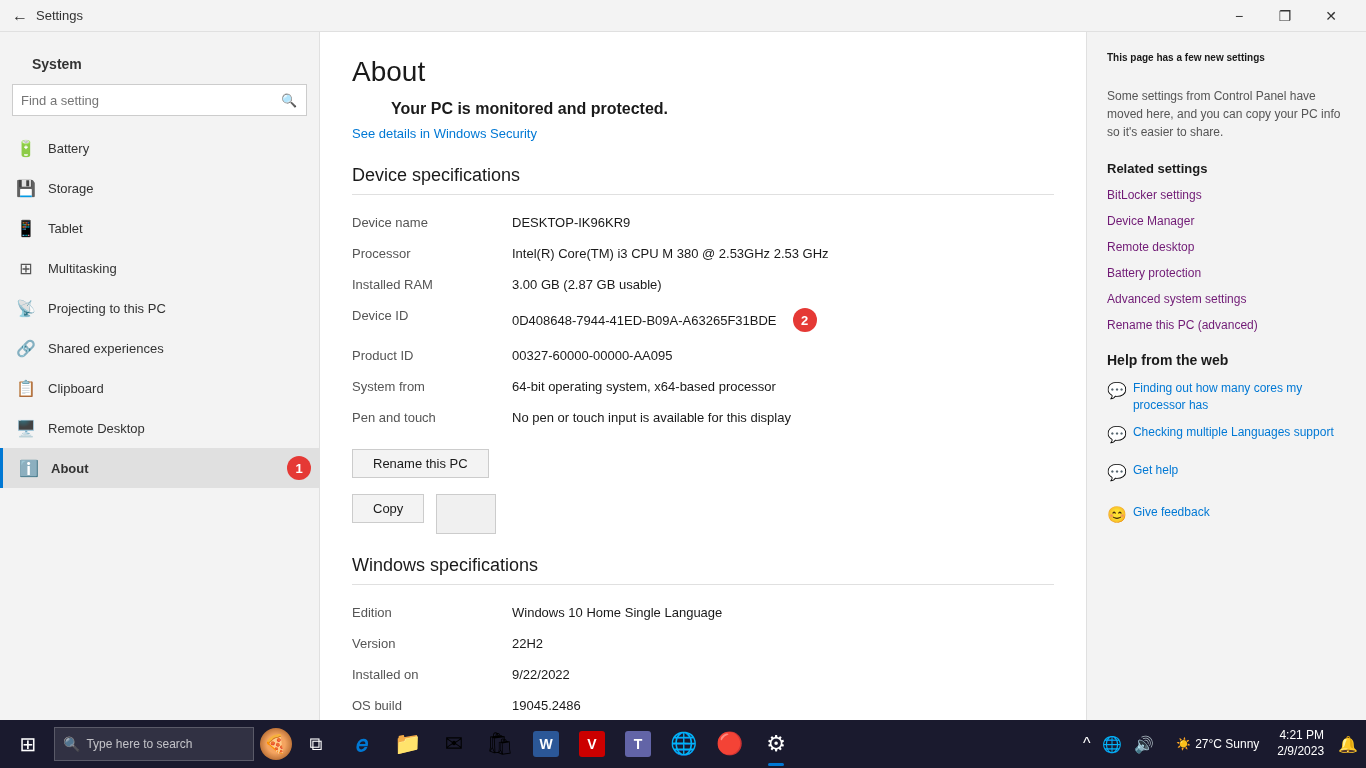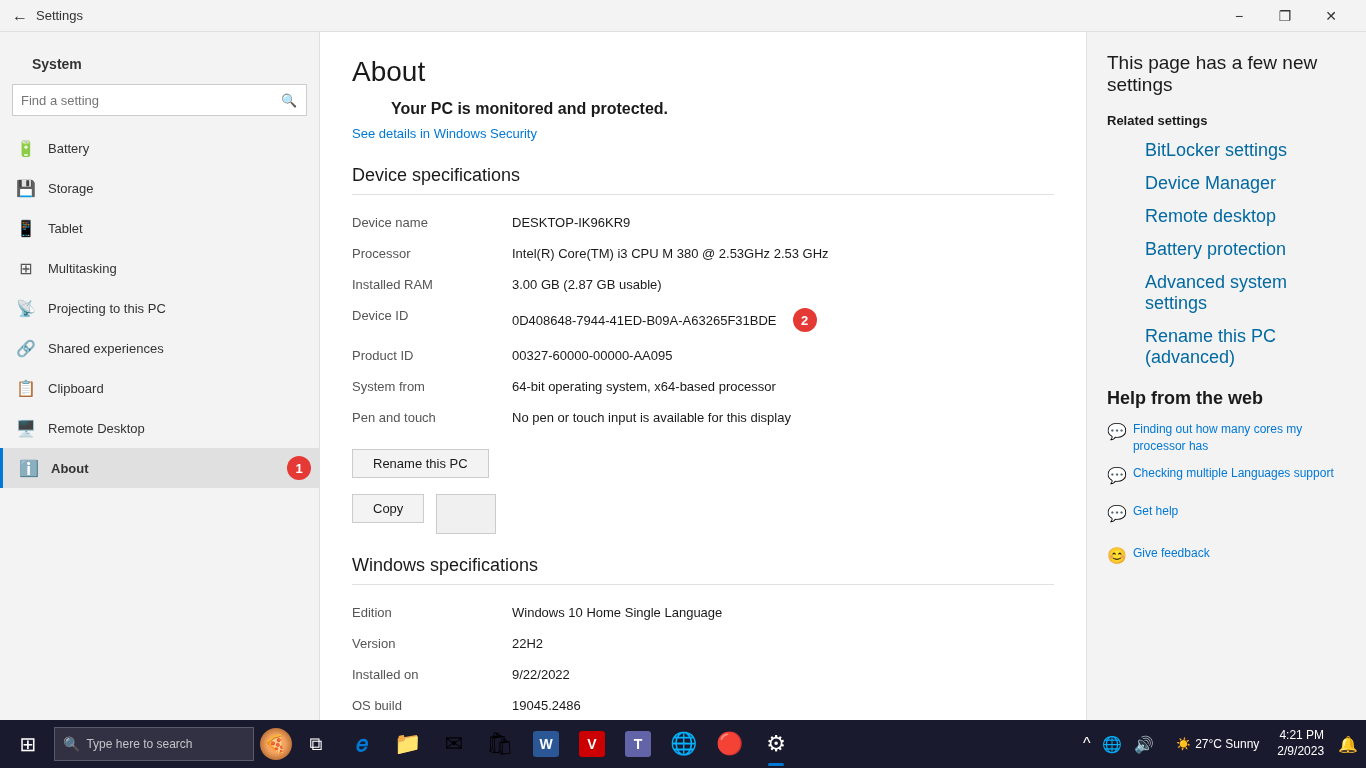--- a/index.html
+++ b/index.html
@@ -167,48 +167,47 @@
     
     .right-panel {
       width: 280px;
       background: #f3f3f3;
       padding: 20px 20px;
       border-left: 1px solid #e0e0e0;
       flex-shrink: 0;
       overflow-y: auto;
     }
     .right-panel-info {
-      font-size: 19px;
-      color: #1a1a1a;
-      font-weight: 400;
-      margin-bottom: 17px;
+      font-size: 10px;
+      color: #1a1a1a;
+      font-weight: 700;
+      margin-bottom: 24px;
     }
     .right-panel-desc {
       font-size: 12px;
       color: #555;
       margin-bottom: 20px;
       line-height: 1.5;
     }
     .related-title {
       font-size: 13px;
       font-weight: 600;
       color: #1a1a1a;
       margin-bottom: 12px;
     }
     .related-link {
       display: block;
-      color: #0369a1;
+      color: #701a75;
       text-decoration: none;
-      font-size: 18px;
+      font-size: 12px;
       margin-bottom: 12px;
       cursor: pointer;
-      margin-left: 38px;
     }
     .help-title {
-      font-size: 18px;
+      font-size: 14px;
       font-weight: 600;
       color: #1a1a1a;
       margin-top: 20px;
       margin-bottom: 12px;
     }
     .help-link {
       display: flex;
       align-items: flex-start;
       gap: 6px;
       color: #0078d4;
@@ -416,20 +415,21 @@
         <div class="spec-value">22H2</div>
         <div class="spec-label">Installed on</div>
         <div class="spec-value">9/22/2022</div>
         <div class="spec-label">OS build</div>
         <div class="spec-value">19045.2486</div>
       </div>
   </div>
 
   <div class="right-panel">
     <div class="right-panel-info">This page has a few new settings</div>
+    <div class="right-panel-desc">Some settings from Control Panel have moved here, and you can copy your PC info so it's easier to share.</div>
 
     <div class="related-title">Related settings</div>
 
     <div id="related-links">
         <a class="related-link">BitLocker settings</a>
         <a class="related-link">Device Manager</a>
         <a class="related-link">Remote desktop</a>
         <a class="related-link">Battery protection</a>
         <a class="related-link">Advanced system settings</a>
         <a class="related-link">Rename this PC (advanced)</a>

